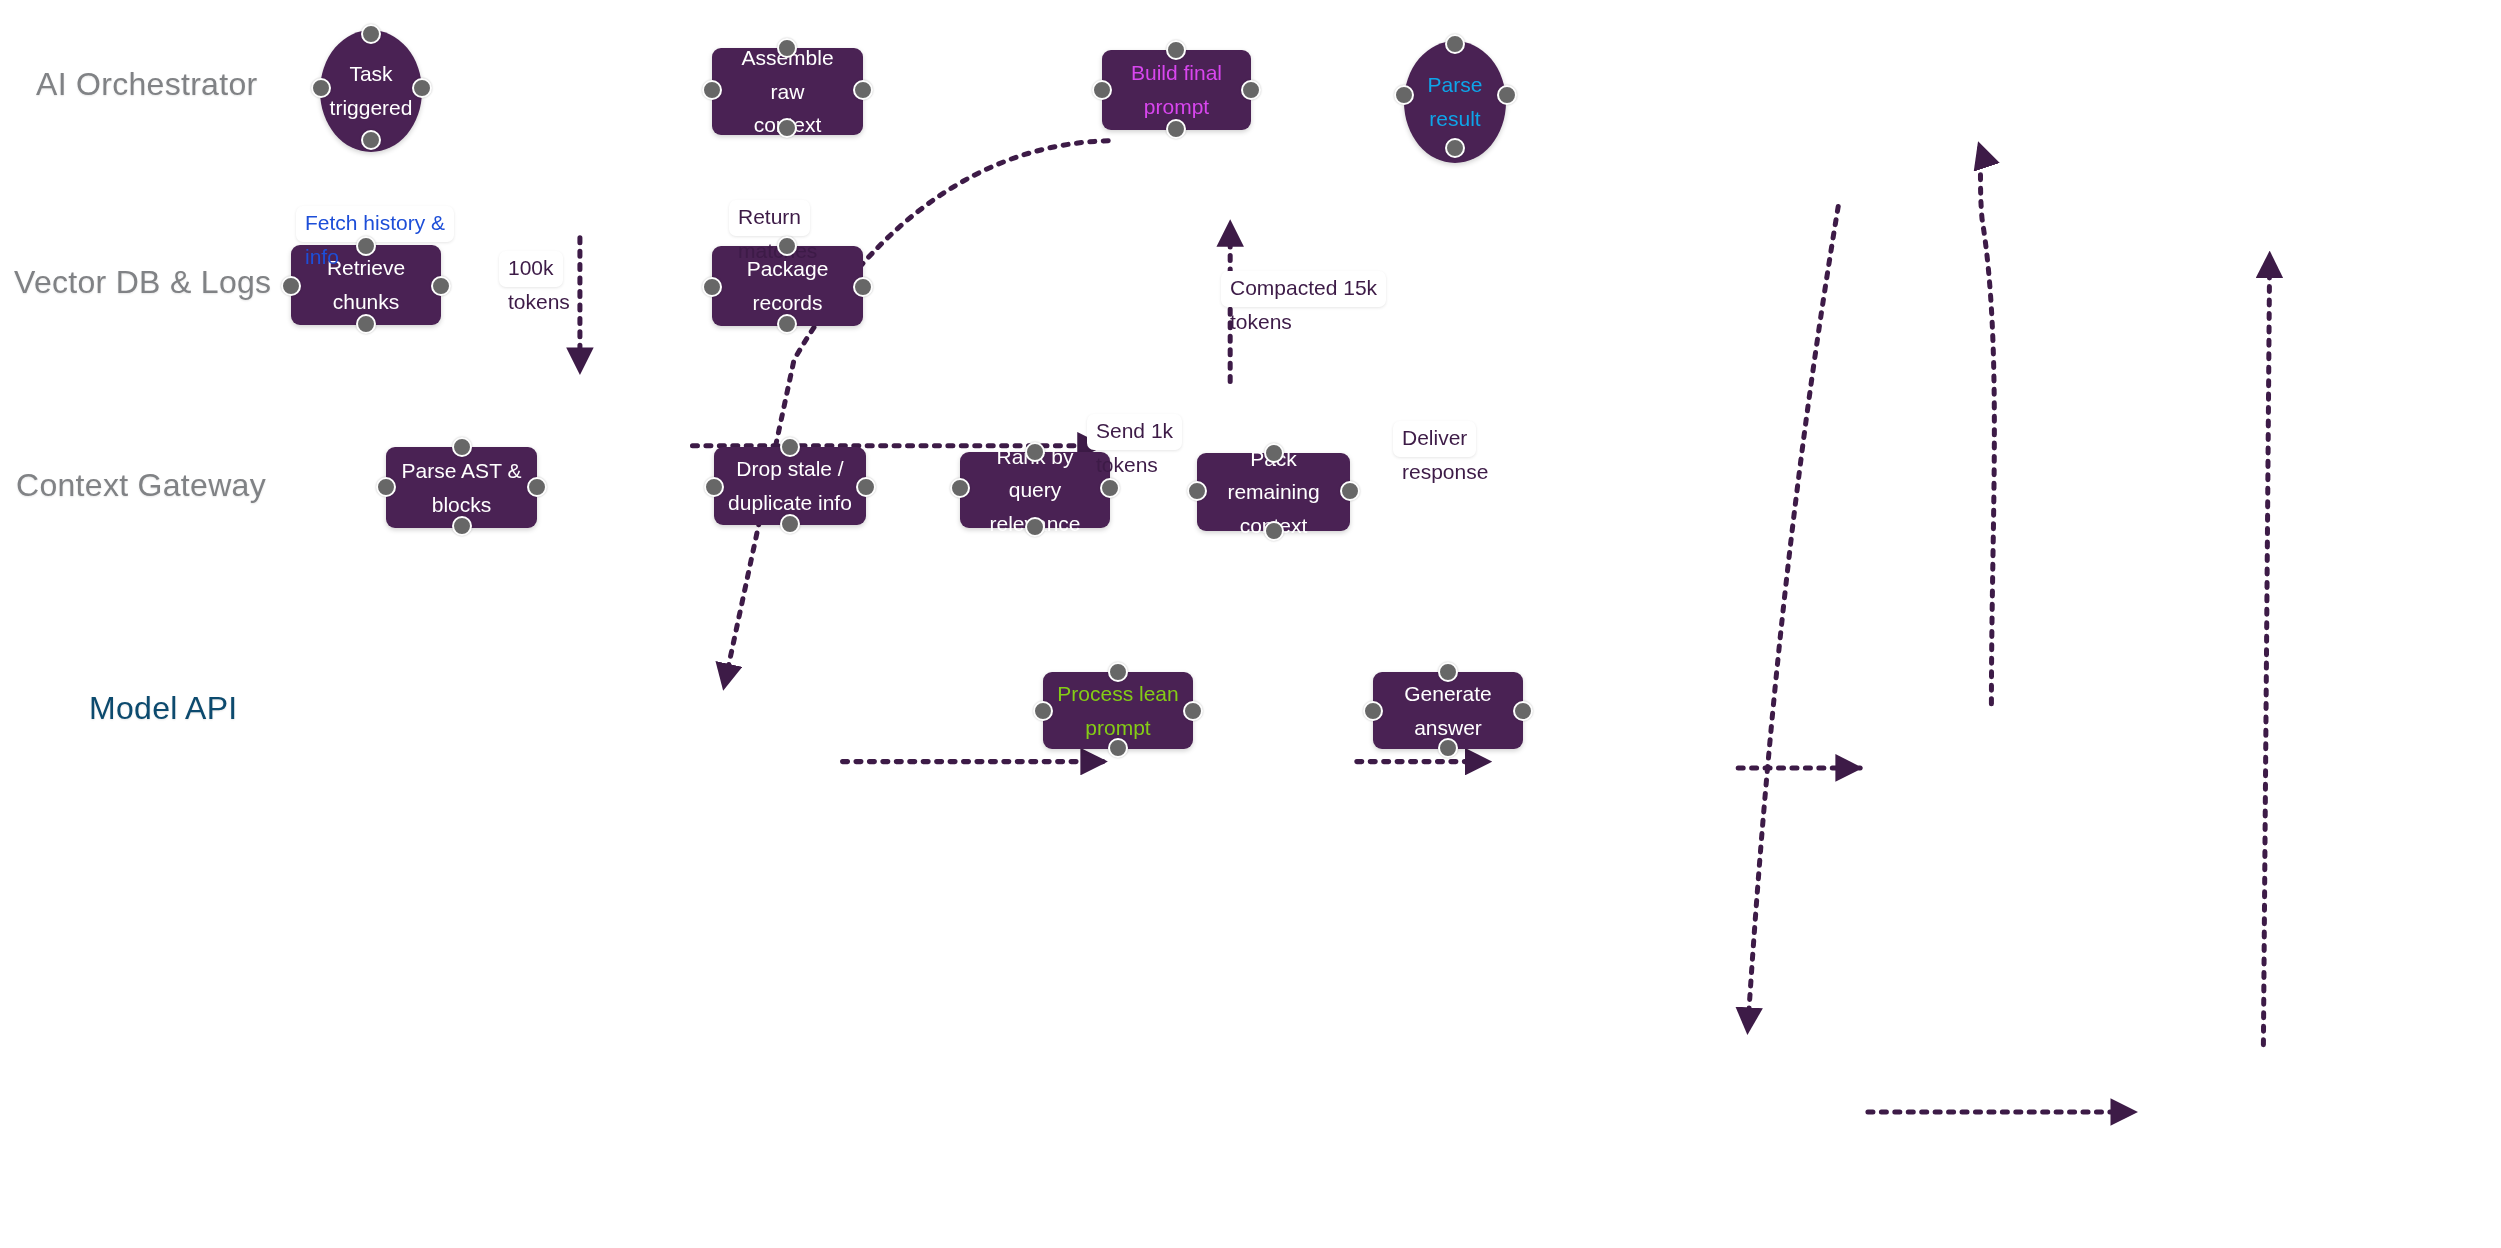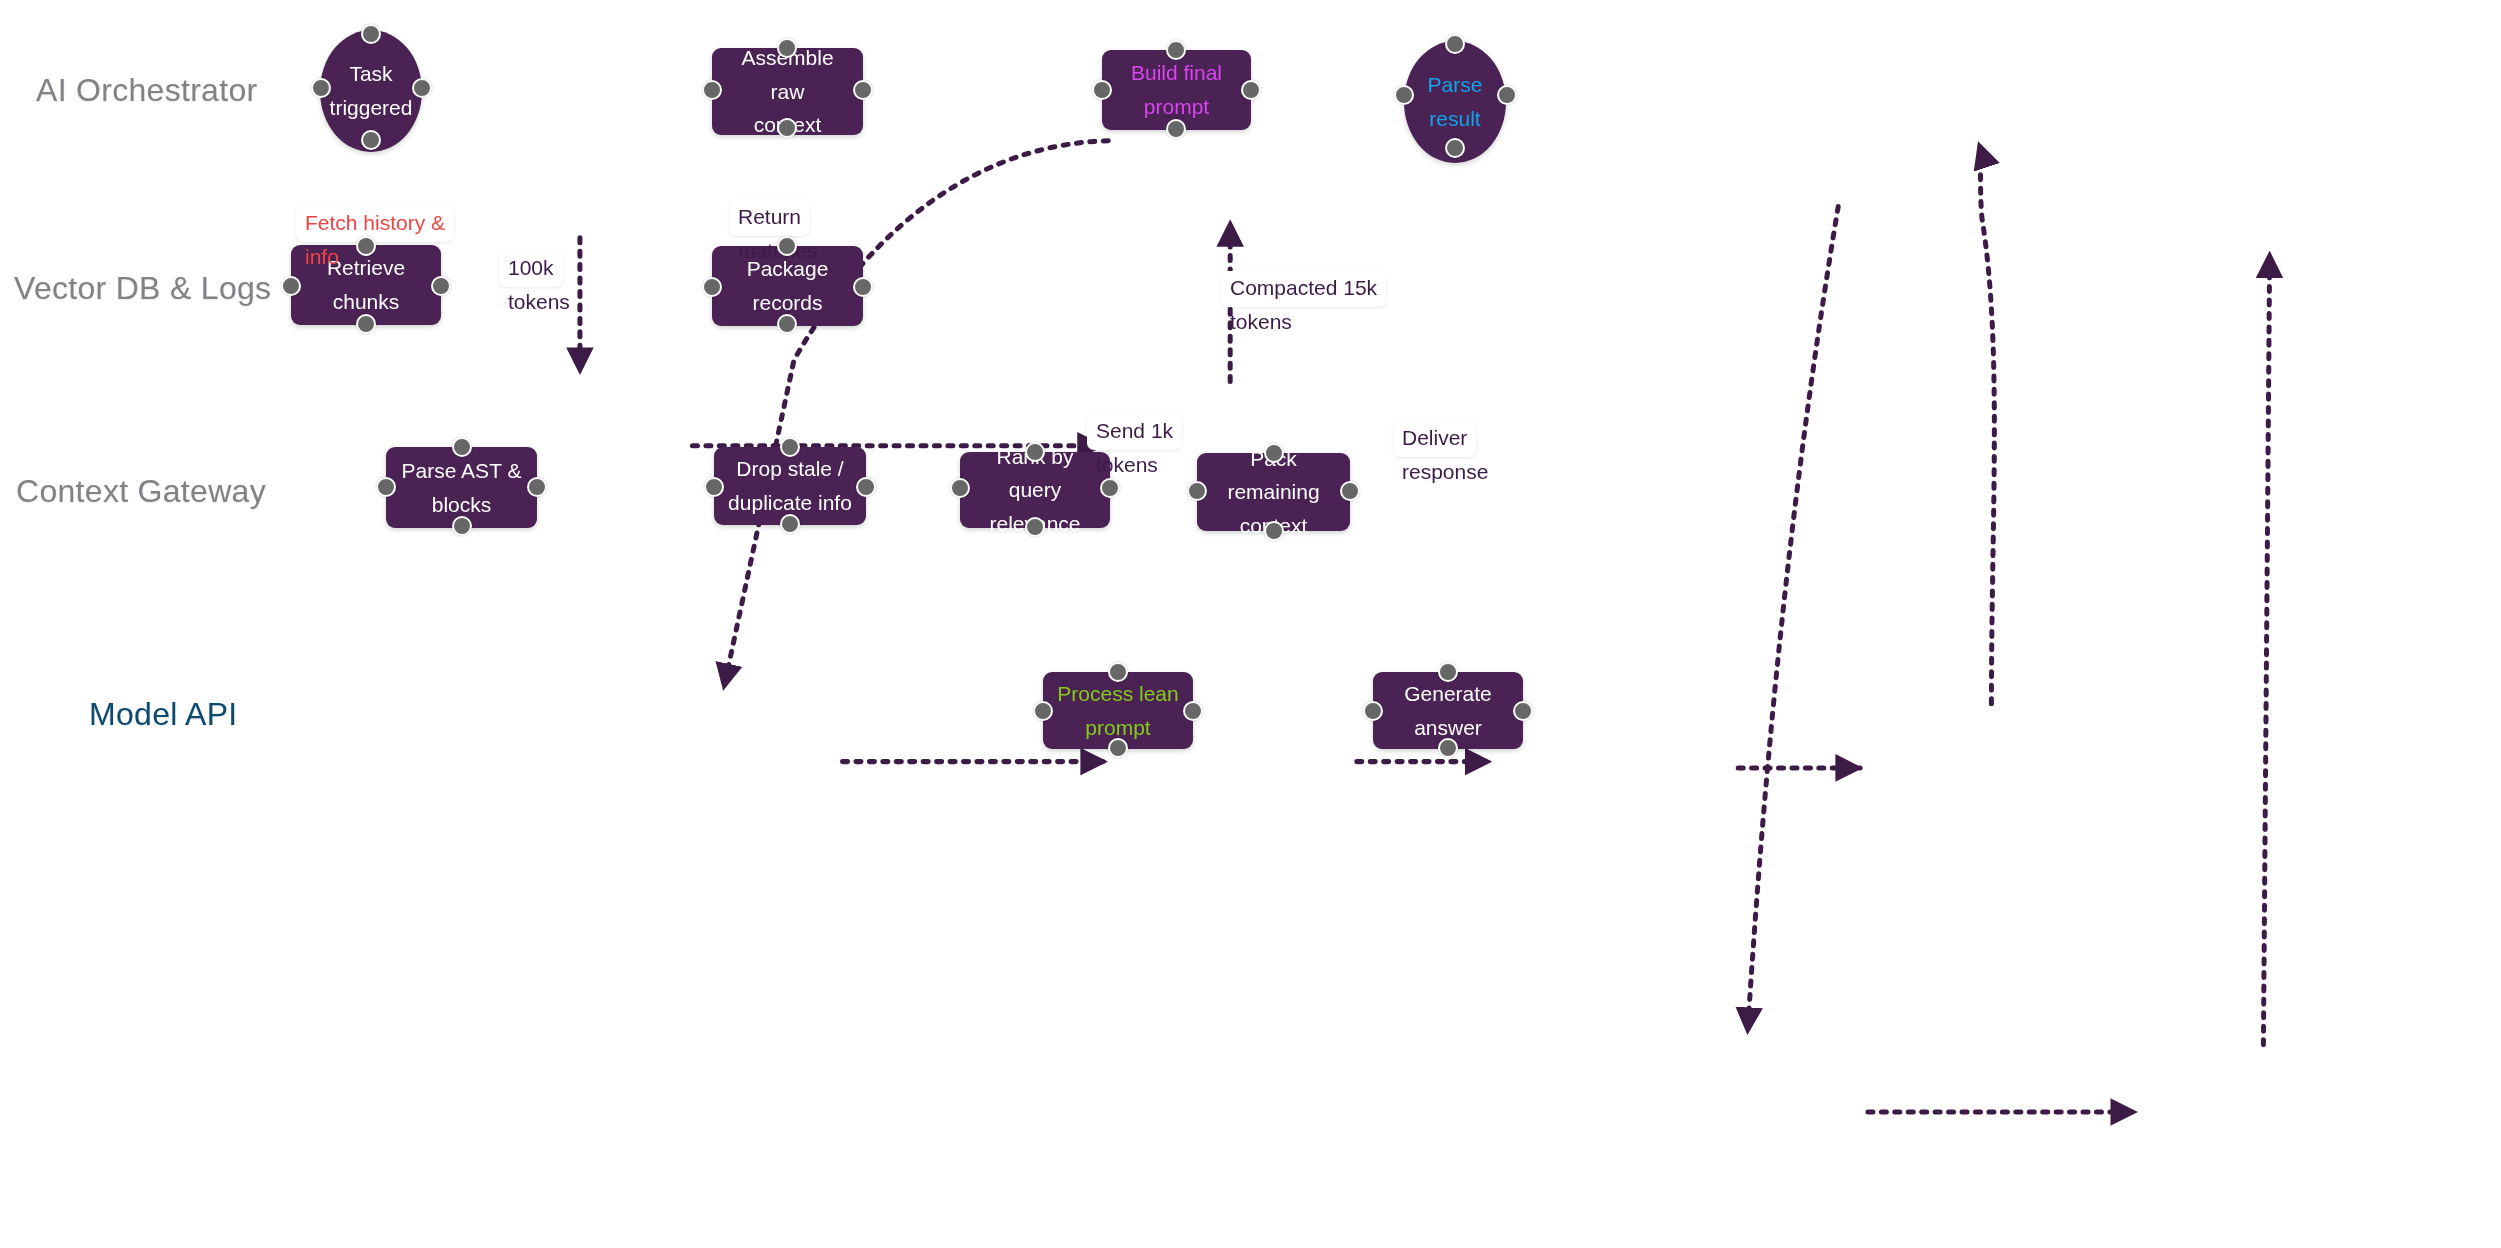--- a/index.html
+++ b/index.html
@@ -29,21 +29,20 @@
   }
   .lane-label {
     position: absolute;
     color: #808285;
     font-size: 32px;
     font-weight: 400;
     letter-spacing: 0.3px;
     white-space: nowrap;
     text-shadow: 0 1px 2px rgba(0,0,0,0.10);
     user-select: none;
-    margin-top: 6px;
   }
   .node {
     position: absolute;
     background: #4a2254;
     color: #ffffff;
     display: flex;
     align-items: center;
     justify-content: center;
     text-align: center;
     font-size: 21px;
@@ -238,21 +237,21 @@
   <div class="port" style="left: 1118px; top: 748px; background: rgb(103, 103, 103);"></div>
 
   <div class="node rect" style="left: 1373px; top: 672px; width: 150px; height: 77px; background: rgb(74, 34, 84); color: rgb(255, 255, 255);">
     <span class="node-label">Generate answer</span>
   </div>
   <div class="port" style="left: 1448px; top: 672px; background: rgb(103, 103, 103);"></div>
   <div class="port" style="left: 1373px; top: 711px; background: rgb(103, 103, 103);"></div>
   <div class="port" style="left: 1523px; top: 711px; background: rgb(103, 103, 103);"></div>
   <div class="port" style="left: 1448px; top: 748px; background: rgb(103, 103, 103);"></div>
 
-  <div class="edge-label" style="left: 296px; top: 180px; color: #ef4444;">
+  <div class="edge-label" style="left: 296px; top: 180px; color: #1d4ed8;">
     <span class="chip">Fetch history &amp;</span>
     <span class="tail">info</span>
   </div>
 
   <div class="edge-label" style="left: 729px; top: 174px; color: rgb(61, 27, 71);">
     <span class="chip">Return</span>
     <span class="tail">matches</span>
   </div>
 
   <div class="edge-label" style="left: 499px; top: 225px; color: rgb(61, 27, 71);">

